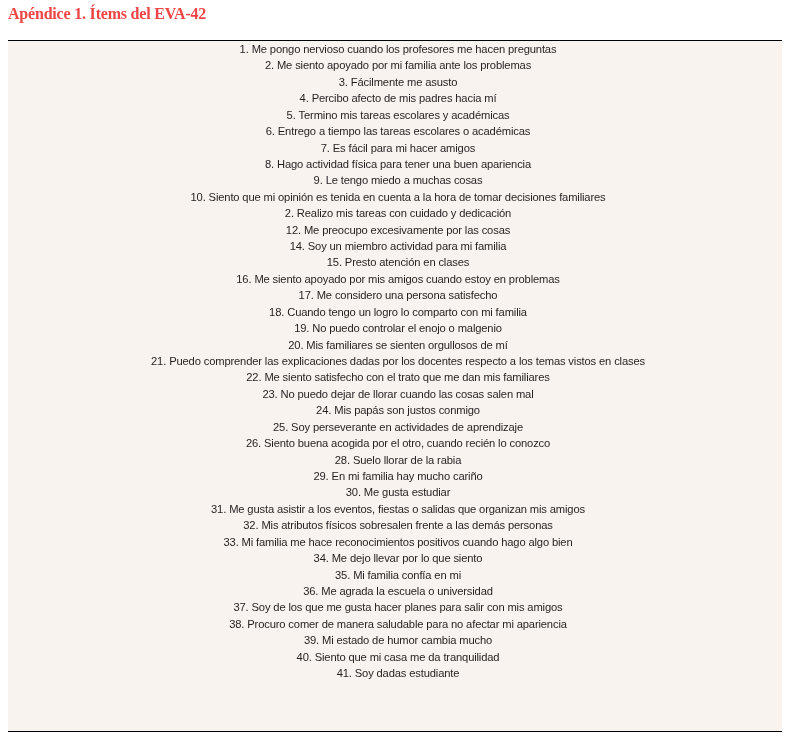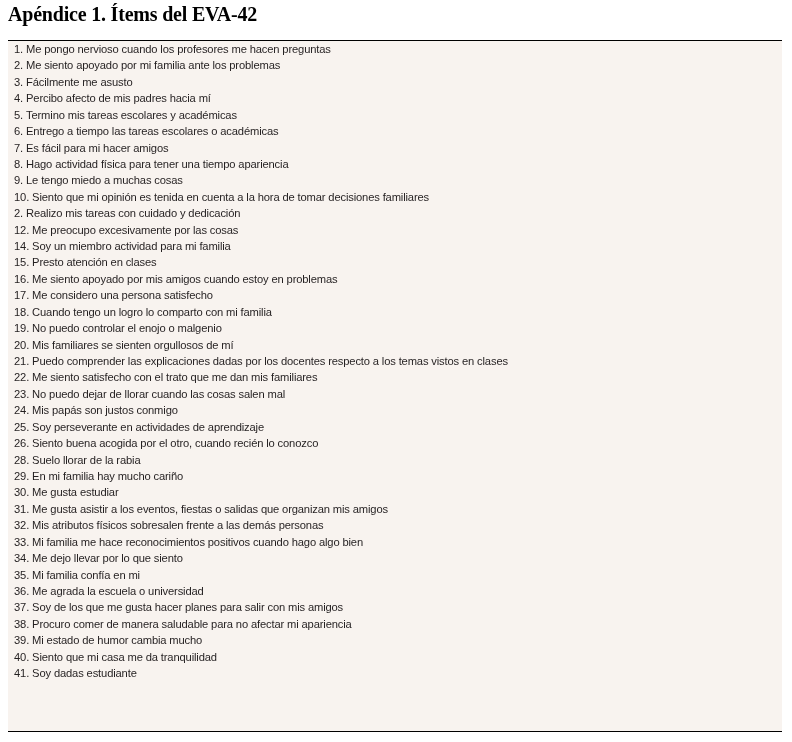--- a/index.html
+++ b/index.html
@@ -14,24 +14,24 @@
       overflow: hidden;
       font-family: "Liberation Sans", "DejaVu Sans", sans-serif;
       color: #231f20;
     }
     .title {
       position: absolute;
       left: 8px;
       top: 4px;
       font-family: "Liberation Serif", "DejaVu Serif", serif;
       font-weight: bold;
-      font-size: 20px;
+      font-size: 16px;
       line-height: 20px;
       letter-spacing: -0.2px;
-      color: #000000;
+      color: #ef4444;
     }
     .table {
       position: absolute;
       left: 8px;
       top: 40px;
       width: 774px;
       height: 690px;
       background: #f8f3ef;
       border-top: 1.5px solid #000;
       border-bottom: 1.5px solid #000;
@@ -39,37 +39,38 @@
       padding-top: 0;
     }
     .row {
       height: 16.43px;
       line-height: 16.43px;
       padding-left: 6px;
       font-size: 11.2px;
       letter-spacing: -0.15px;
       white-space: nowrap;
       color: #231f20;
+      text-align: center;
     }
     .row .num { margin-right: 3px; }
   </style>
 </head>
 <body>
 
 <div class="title">Apéndice 1. Ítems del EVA-42</div>
 
 <div class="table" id="items-table">
     <div class="row"><span class="num">1.</span><span class="txt">Me pongo nervioso cuando los profesores me hacen preguntas</span></div>
     <div class="row"><span class="num">2.</span><span class="txt">Me siento apoyado por mi familia ante los problemas</span></div>
     <div class="row"><span class="num">3.</span><span class="txt">Fácilmente me asusto</span></div>
     <div class="row"><span class="num">4.</span><span class="txt">Percibo afecto de mis padres hacia mí</span></div>
     <div class="row"><span class="num">5.</span><span class="txt">Termino mis tareas escolares y académicas</span></div>
     <div class="row"><span class="num">6.</span><span class="txt">Entrego a tiempo las tareas escolares o académicas</span></div>
     <div class="row"><span class="num">7.</span><span class="txt">Es fácil para mi hacer amigos</span></div>
-    <div class="row"><span class="num">8.</span><span class="txt">Hago actividad física para tener una tiempo apariencia</span></div>
+    <div class="row"><span class="num">8.</span><span class="txt">Hago actividad física para tener una buen apariencia</span></div>
     <div class="row"><span class="num">9.</span><span class="txt">Le tengo miedo a muchas cosas</span></div>
     <div class="row"><span class="num">10.</span><span class="txt">Siento que mi opinión es tenida en cuenta a la hora de tomar decisiones familiares</span></div>
     <div class="row"><span class="num">2.</span><span class="txt">Realizo mis tareas con cuidado y dedicación</span></div>
     <div class="row"><span class="num">12.</span><span class="txt">Me preocupo excesivamente por las cosas</span></div>
     <div class="row"><span class="num">14.</span><span class="txt">Soy un miembro actividad para mi familia</span></div>
     <div class="row"><span class="num">15.</span><span class="txt">Presto atención en clases</span></div>
     <div class="row"><span class="num">16.</span><span class="txt">Me siento apoyado por mis amigos cuando estoy en problemas</span></div>
     <div class="row"><span class="num">17.</span><span class="txt">Me considero una persona satisfecho</span></div>
     <div class="row"><span class="num">18.</span><span class="txt">Cuando tengo un logro lo comparto con mi familia</span></div>
     <div class="row"><span class="num">19.</span><span class="txt">No puedo controlar el enojo o malgenio</span></div>

